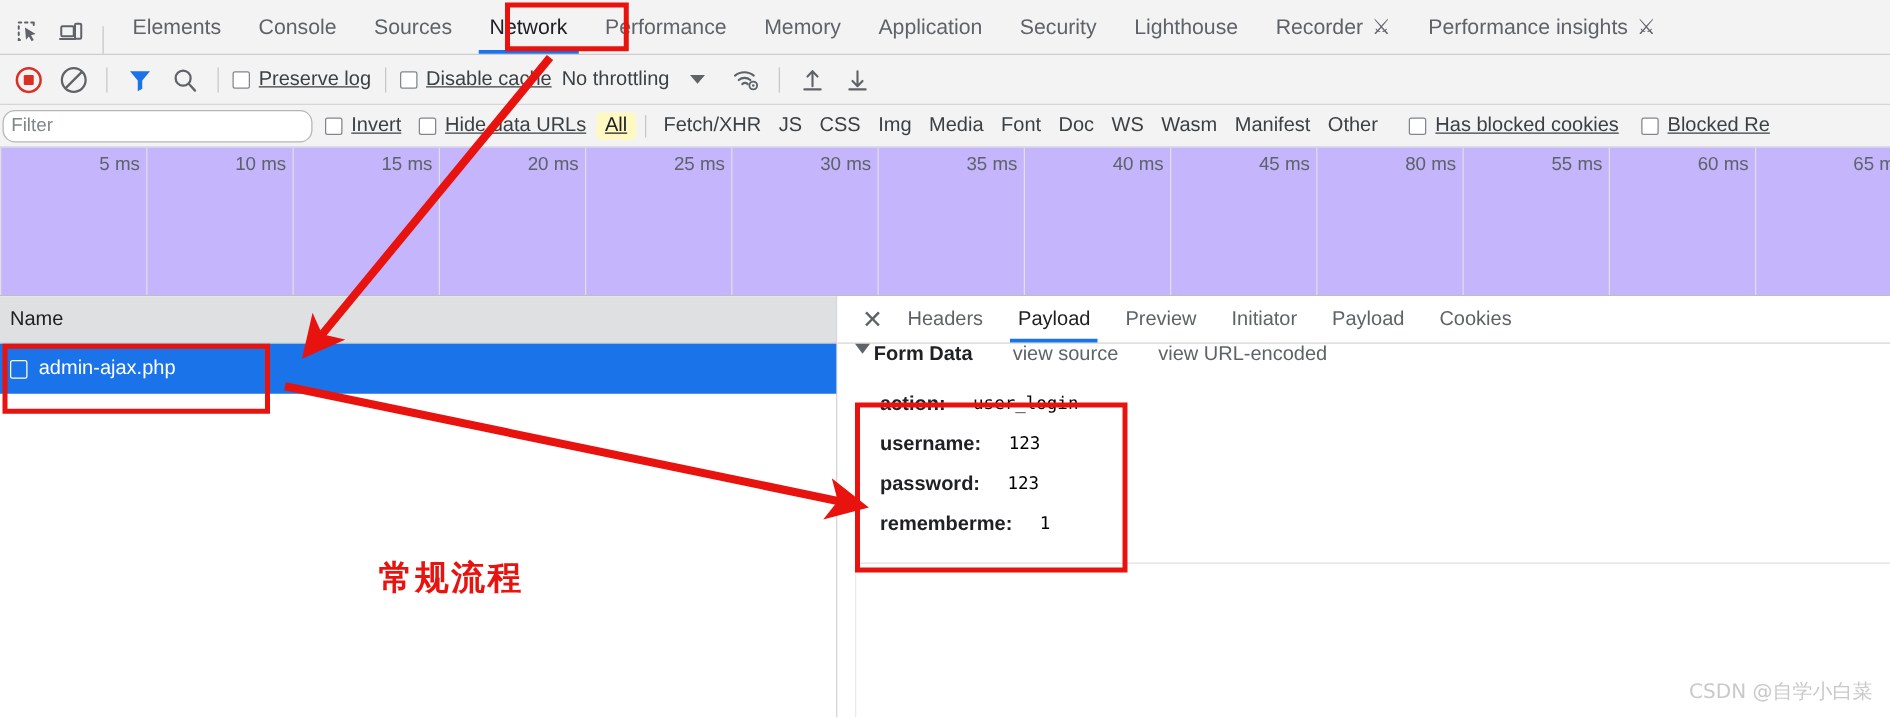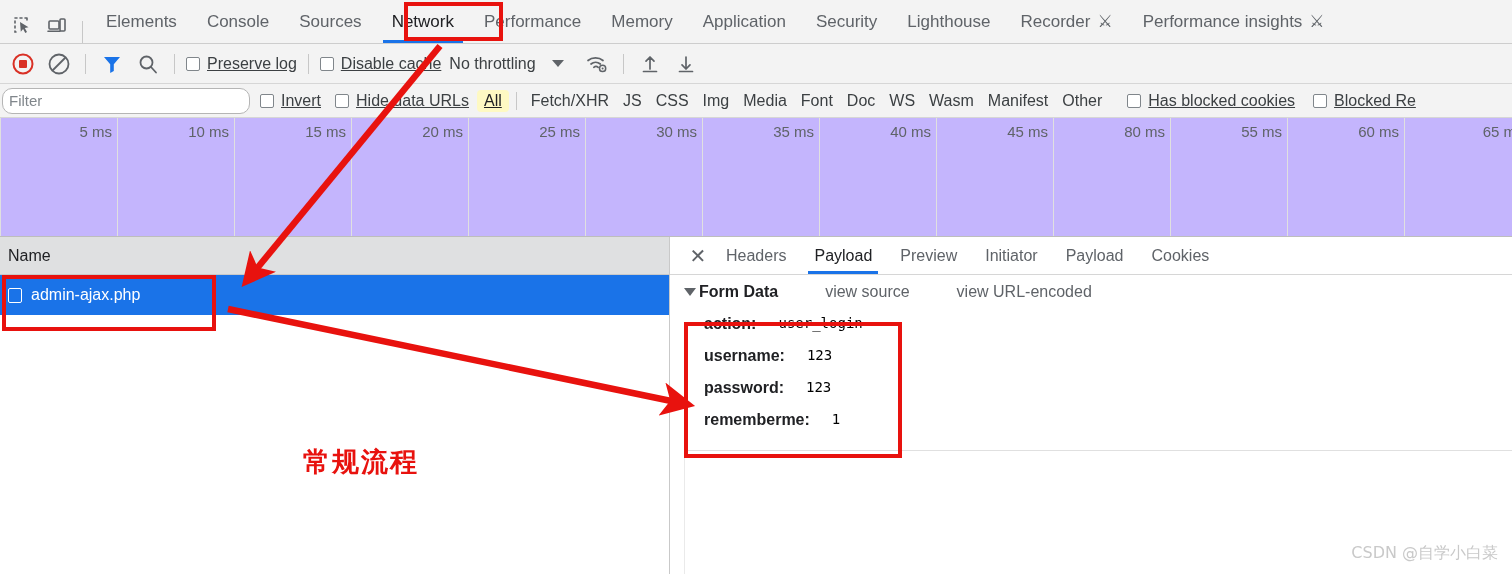--- a/index.html
+++ b/index.html
@@ -279,21 +279,21 @@
   .dtab.active::after {
     content: "";
     position: absolute;
     left: 8px; right: 8px; bottom: 0;
     height: 3px;
     background: #1a73e8;
   }
 
   .section-head {
     display: flex;
-    align-items: center;
+    align-items: flex-start;
     height: 34px;
     padding-left: 14px;
     box-sizing: border-box;
     gap: 0;
     border-bottom: 0px;
   }
   .tri {
     width: 0; height: 0;
     border-left: 6px solid transparent;
     border-right: 6px solid transparent;
@@ -303,21 +303,21 @@
   }
   .sec-title {
     font-size: 16px;
     font-weight: bold;
     color: #202124;
     white-space: nowrap;
   }
   .sec-link {
     font-size: 16px;
     color: #5f6368;
-    margin-left: 47px;
+    margin-left: 32px;
     white-space: nowrap;
   }
   .kv-list {
     padding: 6px 0 0 34px;
   }
   .kv-row {
     display: flex;
     align-items: flex-start;
     height: 32px;
     font-size: 16px;

